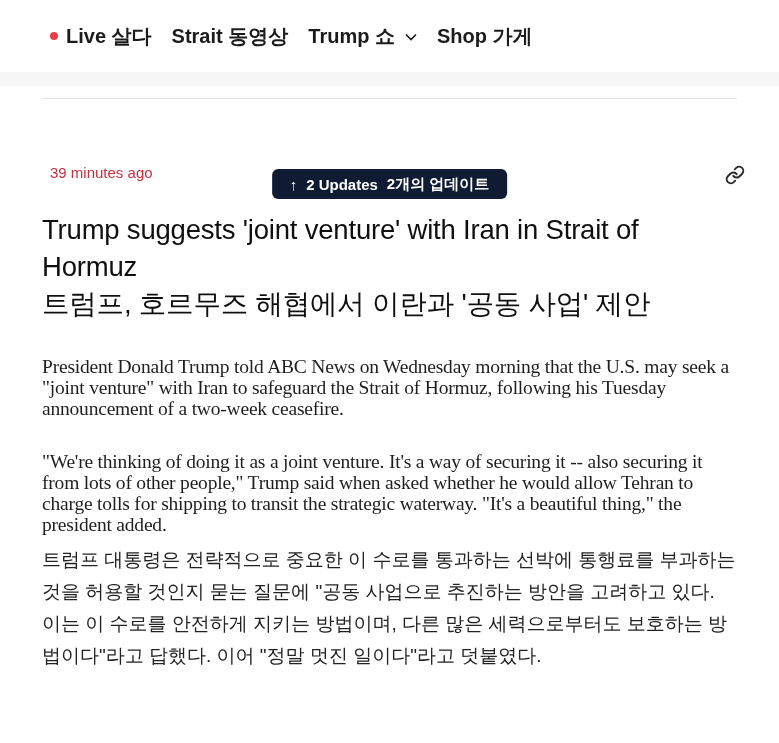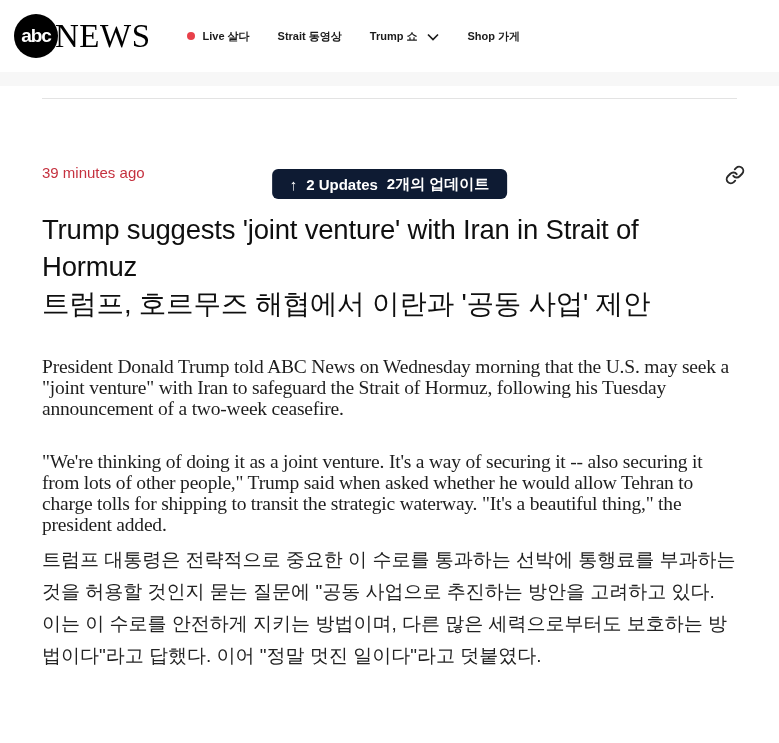--- a/index.html
+++ b/index.html
@@ -29,40 +29,40 @@
     font-weight: bold; font-size: 19px; letter-spacing: -1px;
     font-family: "Liberation Sans", sans-serif;
   }
   .wordmark {
     font-family: "Liberation Serif", serif;
     font-size: 33px; color: #000000;
     margin-left: -3px; letter-spacing: 0.5px;
   }
   .main-nav {
     display: flex; align-items: center;
-    gap: 28px; margin-left: 36px;
-    font-size: 11px; font-weight: bold; color: #1b1b1b;
+    gap: 20px; margin-left: 36px;
+    font-size: 20px; font-weight: bold; color: #1b1b1b;
   }
   .nav-item {
     display: flex; align-items: center; gap: 8px;
     cursor: pointer; white-space: nowrap; color: #1b1b1b;
     text-decoration: none;
   }
   .live-dot { width: 8px; height: 8px; border-radius: 50%; background: #e8404a; }
   .chev { display: inline-flex; margin-left: 2px; margin-top: 2px; }
 
   .gray-band { height: 14px; background: #f7f7f7; width: 100%; }
 
   
   .content { margin: 0 42px; }
   .top-rule { border: none; border-top: 1px solid #e3e3e3; margin: 12px 0 0 0; }
 
   .meta-row { position: relative; height: 46px; margin-top: 62px; }
   .timestamp {
-    position: absolute; left: 0; top: 3px;
+    position: absolute; left: 8px; top: 3px;
     color: #c5313f; font-size: 15px;
   }
   .updates-btn {
     position: absolute; left: 50%; top: 8px; transform: translateX(-50%);
     height: 30px; padding: 0 18px;
     background: #0e1b33; color: #ffffff;
     border: none; border-radius: 6px;
     font-family: "Liberation Sans", sans-serif;
     font-size: 15px; font-weight: bold;
     display: flex; align-items: center; gap: 9px;
@@ -93,26 +93,20 @@
     margin-top: 9px;
   }
   .para.en.second { margin-top: 32px; }
 </style>
 </head>
 <body>
 
 <div class="page">
 
   <header class="site-header">
-    <a class="logo">
-      <span class="logo-circle">
-        <span>abc</span>
-      </span>
-      <span class="wordmark">NEWS</span>
-    </a>
     <nav class="main-nav">
       <a class="nav-item">
         <span class="live-dot"></span>
         <span>Live 살다</span>
       </a>
       <a class="nav-item">
         <span>Strait 동영상</span>
       </a>
       <a class="nav-item">
         <span>Trump 쇼</span>

